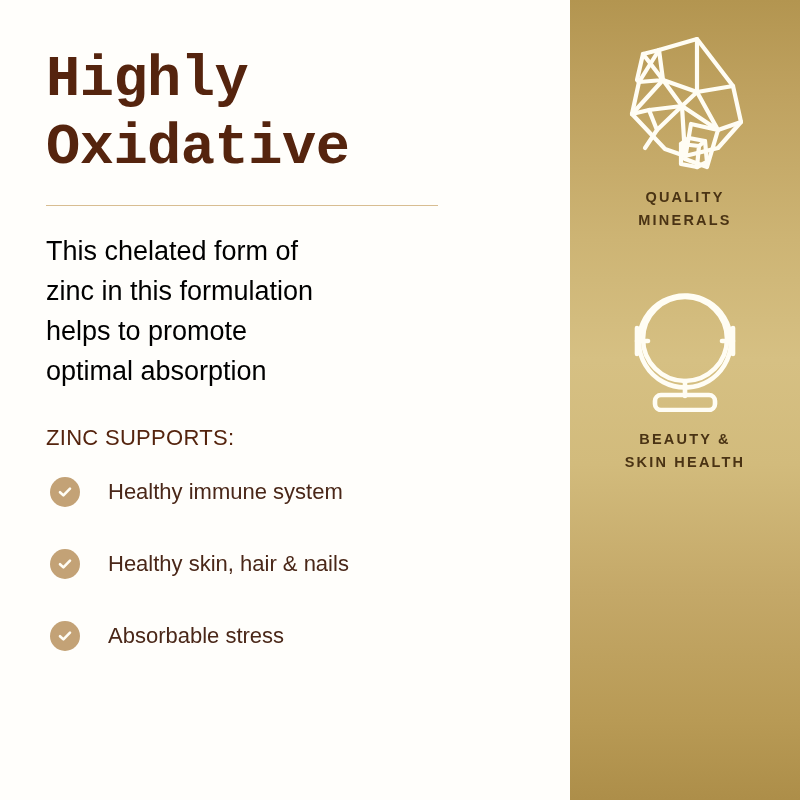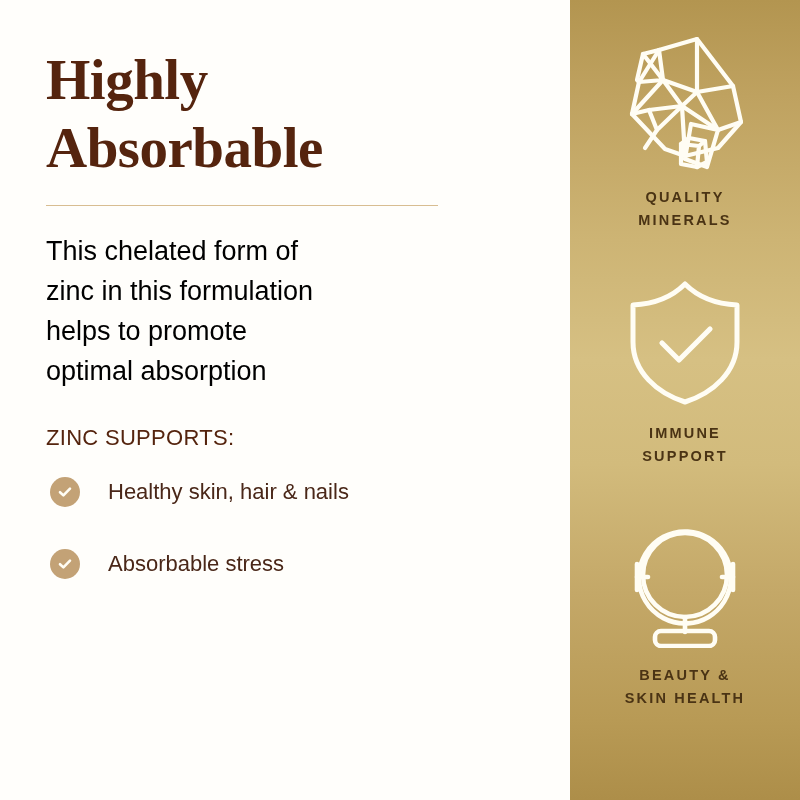--- a/index.html
+++ b/index.html
@@ -27,21 +27,21 @@
     height: 800px;
     box-sizing: border-box;
     padding: 46px 46px 0 46px;
     background: #fffefb;
     position: relative;
   }
 
   .headline {
     margin: 0;
     padding: 0;
-    font-family: Liberation Serif, serif;
+    font-family: Liberation Mono, monospace;
     font-size: 57px;
     line-height: 68px;
     font-weight: 700;
     color: #55240e;
     letter-spacing: -0.5px;
   }
   .headline .hl-line {
     display: block;
     white-space: nowrap;
   }
@@ -156,36 +156,44 @@
 </style>
 </head>
 <body>
 
 <div class="infographic">
 
   <div class="left-panel">
 
     <h1 class="headline">
       <span class="hl-line">Highly</span>
-      <span class="hl-line">Absorbable</span>
+      <span class="hl-line">Oxidative</span>
     </h1>
 
     <div class="divider"></div>
 
     <p class="body-copy">
       <span class="bc-line">This chelated form of</span>
       <span class="bc-line">zinc in this formulation</span>
       <span class="bc-line">helps to promote</span>
       <span class="bc-line">optimal absorption</span>
     </p>
 
     <h2 class="supports-title">ZINC SUPPORTS:</h2>
 
     <ul class="bullet-list">
 
+      <li class="bullet-item">
+        <span class="bullet-mark">
+          <svg width="18" height="18" viewBox="0 0 18 18" aria-hidden="true">
+            <path d="M4 9.2 L7.4 12.4 L14 5.6" fill="none" stroke="#fffdf4" stroke-width="2.6" stroke-linecap="round" stroke-linejoin="round"></path>
+          </svg>
+        </span>
+        <span class="bullet-text">Healthy immune system</span>
+      </li>
 
       <li class="bullet-item">
         <span class="bullet-mark">
           <svg width="18" height="18" viewBox="0 0 18 18" aria-hidden="true">
             <path d="M4 9.2 L7.4 12.4 L14 5.6" fill="none" stroke="#fffdf4" stroke-width="2.6" stroke-linecap="round" stroke-linejoin="round"></path>
           </svg>
         </span>
         <span class="bullet-text">Healthy skin, hair &amp; nails</span>
       </li>
 
@@ -232,40 +240,20 @@
             <path d="M86 105 L88 126 L78 131"></path>
           </g>
         </svg>
       </div>
       <div class="feature-label">
         <span class="fl-line">QUALITY</span>
         <span class="fl-line">MINERALS</span>
       </div>
     </div>
 
-    <div class="feature feature-immune">
-      <div class="feature-icon">
-        <svg width="118" height="126" viewBox="0 0 118 126" aria-hidden="true">
-          <g fill="none" stroke="#fffdf4" stroke-width="5" stroke-linejoin="round" stroke-linecap="round">
-            <path d="M59 4
-                     C46 17 28 24 7 25
-                     L7 62
-                     C7 92 31 113 59 122
-                     C87 113 111 92 111 62
-                     L111 25
-                     C90 24 72 17 59 4 Z"></path>
-            <path d="M36 63 L53 80 L84 49" stroke-width="5.2"></path>
-          </g>
-        </svg>
-      </div>
-      <div class="feature-label">
-        <span class="fl-line">IMMUNE</span>
-        <span class="fl-line">SUPPORT</span>
-      </div>
-    </div>
 
     <div class="feature feature-beauty">
       <div class="feature-icon">
         <svg width="136" height="130" viewBox="0 0 136 130" aria-hidden="true">
           <g fill="none" stroke="#fffdf4" stroke-width="4.6" stroke-linejoin="round" stroke-linecap="round">
 
             <path d="M22 57 A46 46 0 1 1 22 62"></path>
             <path d="M114 57 A46 46 0 0 1 113.6 63"></path>
 
             <path d="M20 46 L20 72"></path>

